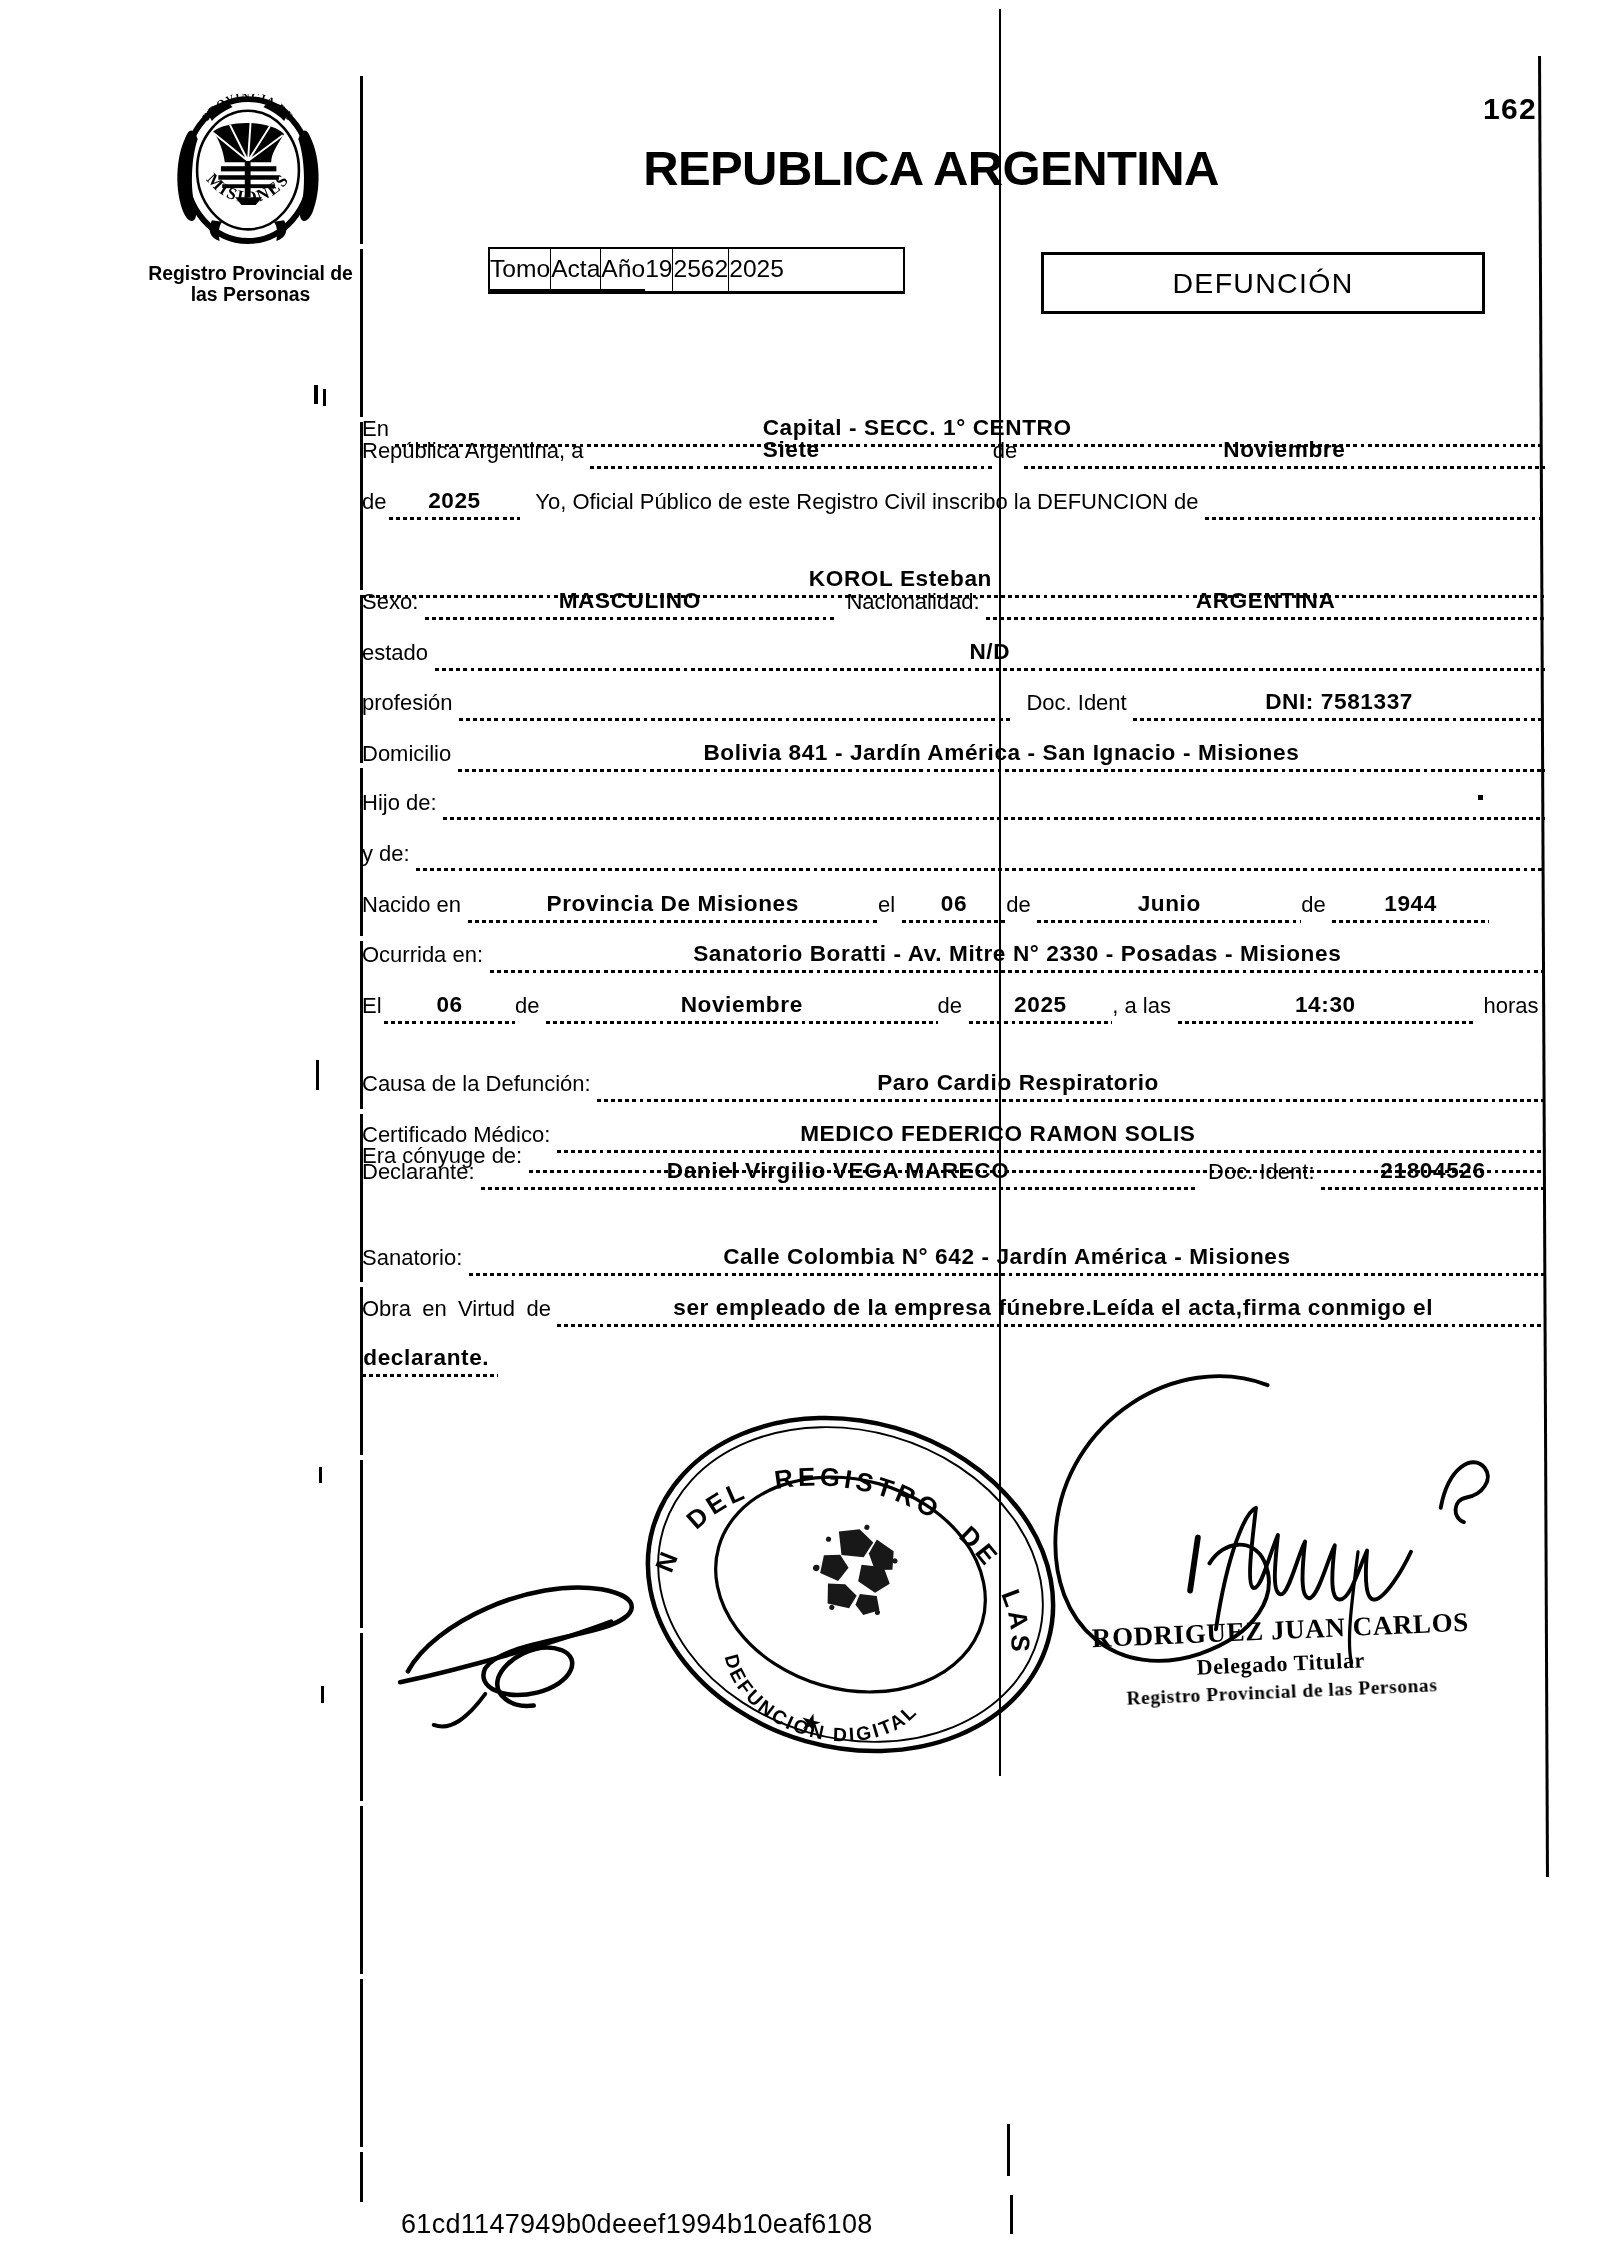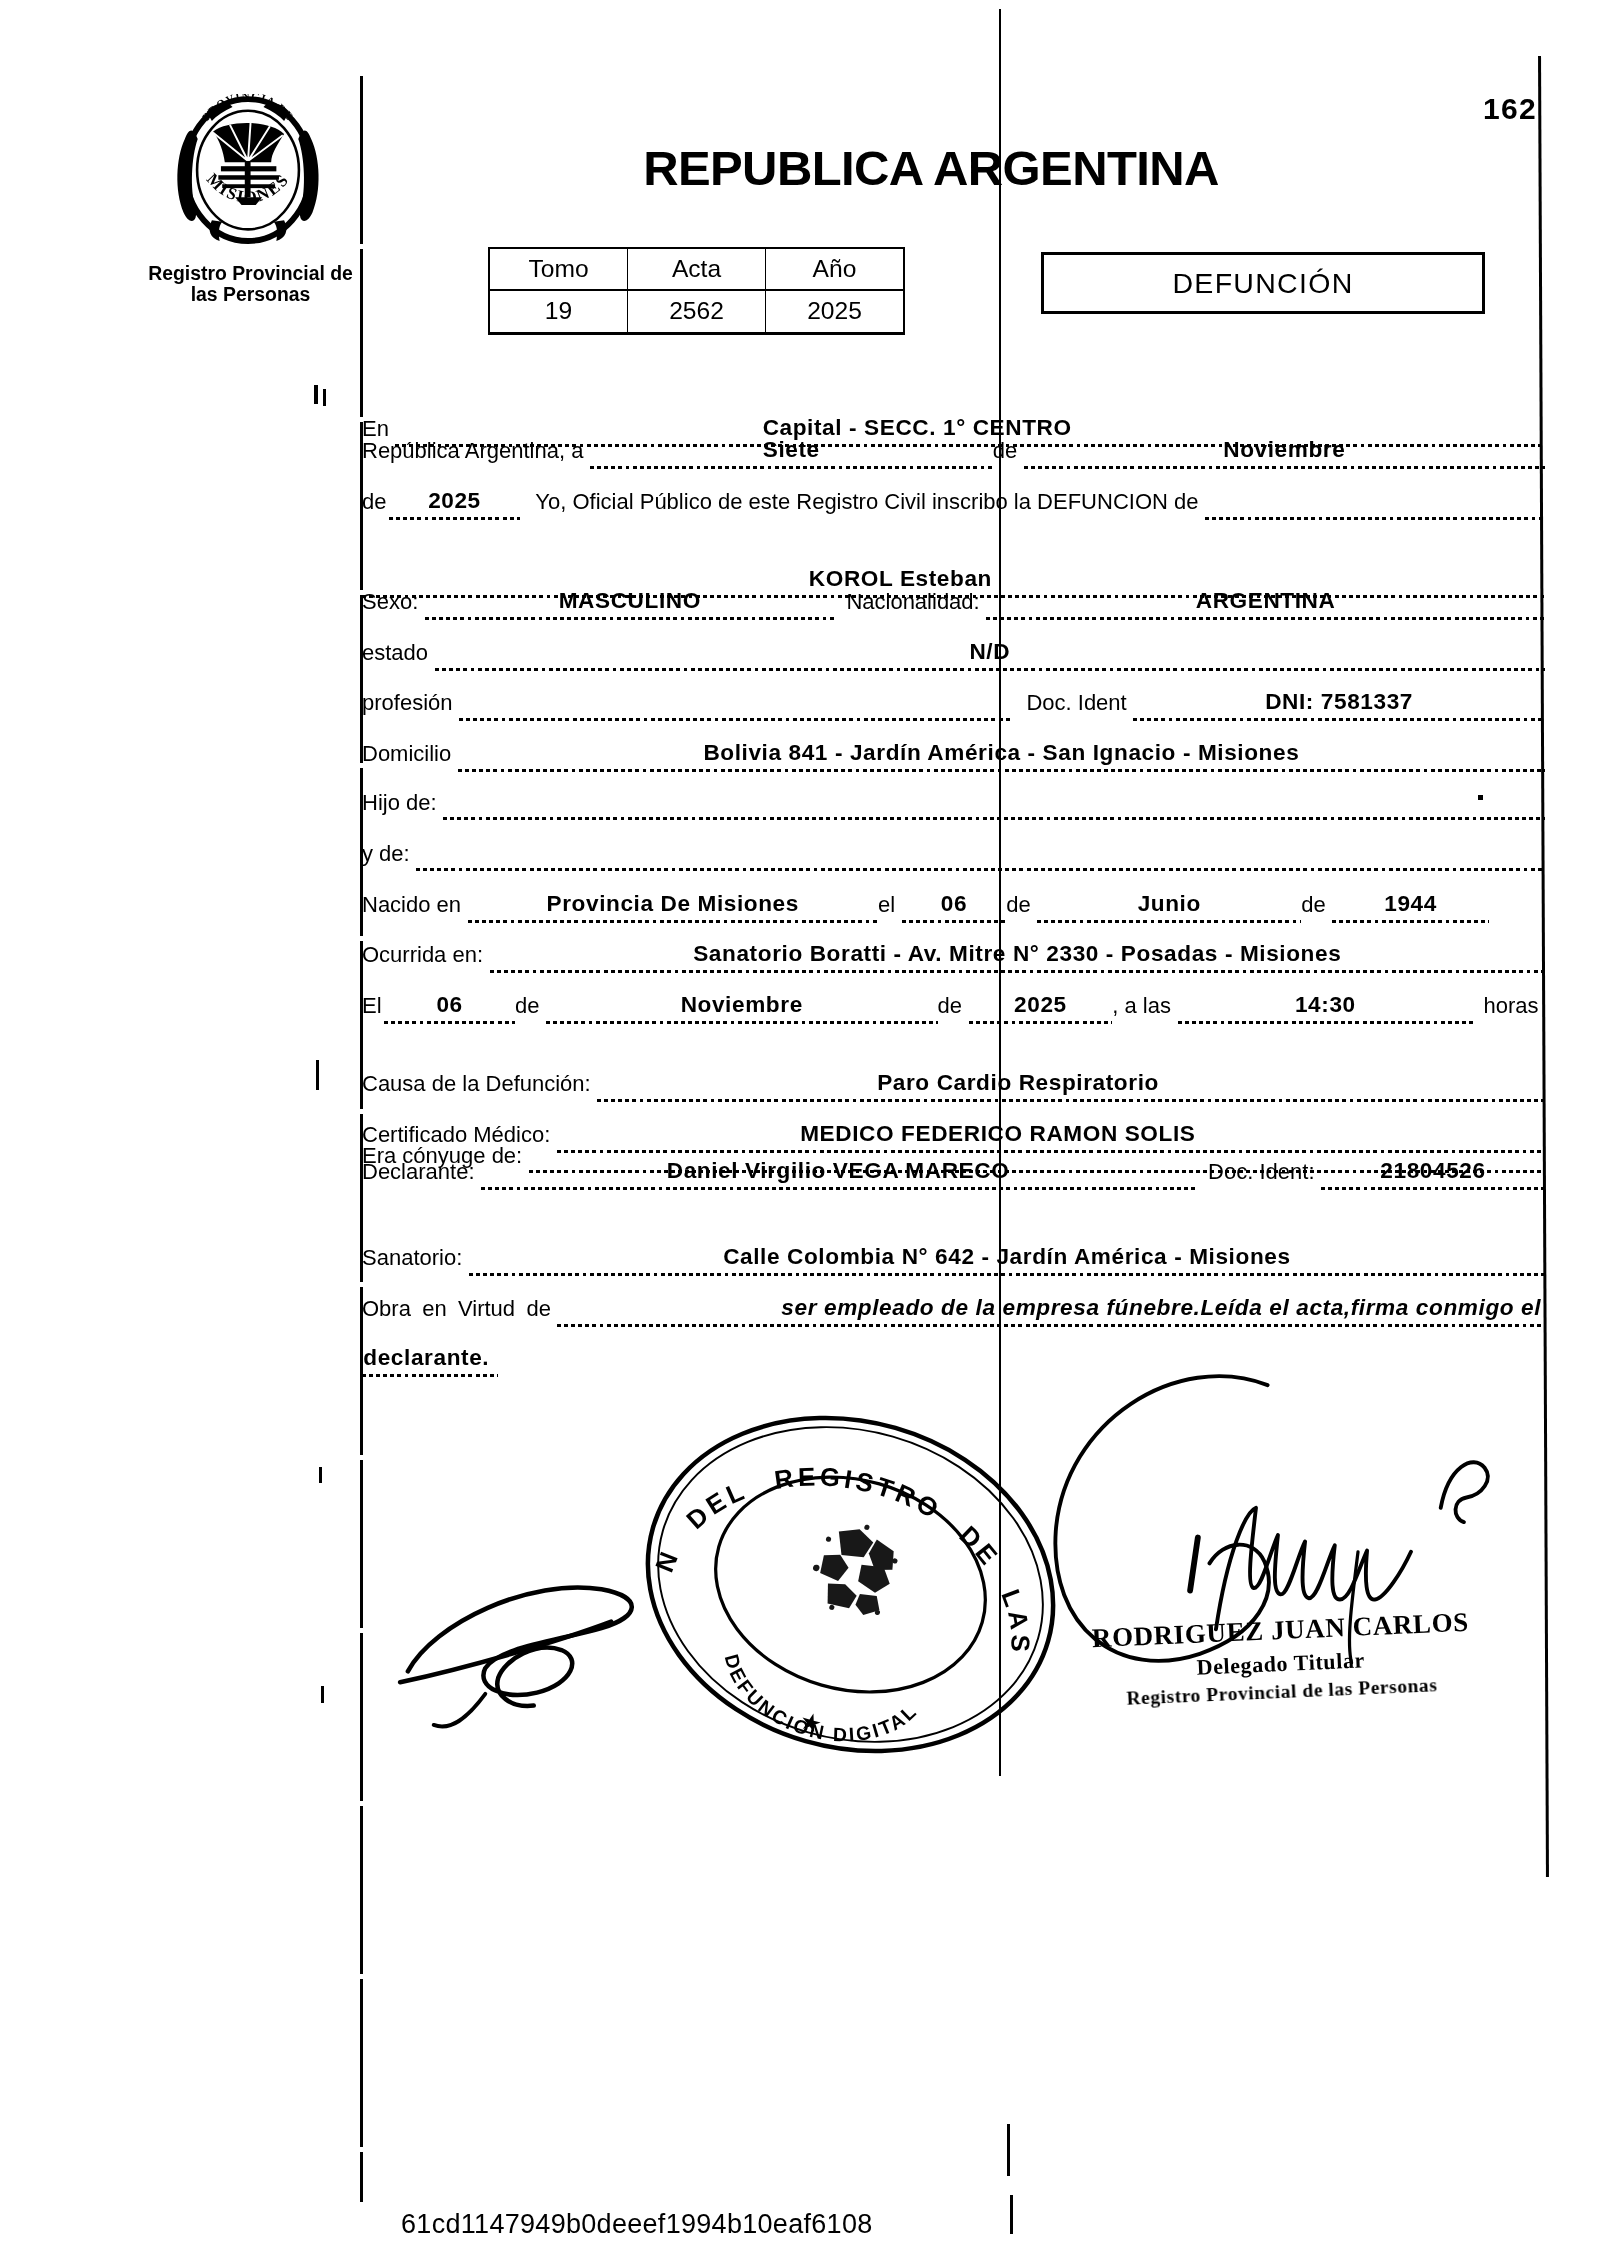--- a/index.html
+++ b/index.html
@@ -8,36 +8,36 @@
   
   .vline{position:absolute;background:#000;}
   .artifact{position:absolute;background:#000;}
   
   .org-caption{position:absolute;left:147px;top:263px;width:207px;text-align:center;
        font-size:19.4px;font-weight:bold;line-height:21.3px;}
   .page-num{position:absolute;left:1483px;top:92px;font-size:30px;font-weight:bold;letter-spacing:1.3px;}
   .doc-title{position:absolute;left:569px;top:140px;width:724px;text-align:center;
        font-size:49px;font-weight:bold;letter-spacing:-0.6px;white-space:nowrap;}
   .rec-table{position:absolute;left:488px;top:247px;width:413px;border:2.6px solid #000;
-       border-bottom-width:3.9px;display:flex;flex-direction:column;}
+       border-bottom-width:3.9px;display:flex;flex-direction:row;}
   .rec-row{display:flex;}
   .rec-row.hdr{border-bottom:2.6px solid #000;}
   .rec-cell{flex:1;text-align:center;font-size:24.6px;padding:5.8px 0 6.5px;}
   .rec-cell + .rec-cell{border-left:1.9px solid #000;}
   .def-box{position:absolute;left:1041px;top:252px;width:438px;height:56px;border:3.2px solid #000;
        display:flex;align-items:center;justify-content:center;font-size:28.5px;letter-spacing:1.3px;}
   
   .row{position:absolute;left:362px;width:1183px;display:flex;align-items:flex-end;
        font-size:22px;line-height:26px;white-space:nowrap;}
   .lbl{padding:0 6.5px 4.5px 0;flex:0 0 auto;}
   .lbl.tight{padding-right:2.6px;}
   .blank{flex:1 1 0;text-align:center;font-weight:bold;font-size:22.6px;letter-spacing:0.6px;
        padding:0 3.9px 5.8px;min-width:26px;
        background:repeating-linear-gradient(90deg,#000 0 3.9px,transparent 3.9px 7.1px) left bottom/100% 3.2px no-repeat;}
-  .blank.left{text-align:right;padding-left:7.8px;font-style:italic;}
+  .blank.left{text-align:center;padding-left:7.8px;}
   .f073{flex:0.73;} .f13{flex:1.3;} .f135{flex:1.35;} .f245{flex:2.45;} .f075{flex:0.75;}
   .f22{flex:2.2;} .f14{flex:1.4;} .f16{flex:1.6;} .f12{flex:1.2;}
   .w190{flex:0 0 123px;} .w150{flex:0 0 97px;} .w210{flex:0 0 136px;}
   .w230{flex:0 0 149px;margin-right:56px;}
   .shiftL{padding-right:110px;margin-top:28px;}
   .wordy{word-spacing:5.2px;}
   .decl-line{position:absolute;left:362px;display:inline-block;font-weight:bold;font-size:22.6px;
        letter-spacing:0.6px;padding:0 9px 5.8px 1.3px;
        background:repeating-linear-gradient(90deg,#000 0 3.9px,transparent 3.9px 7.1px) left bottom/100% 3.2px no-repeat;}
   

